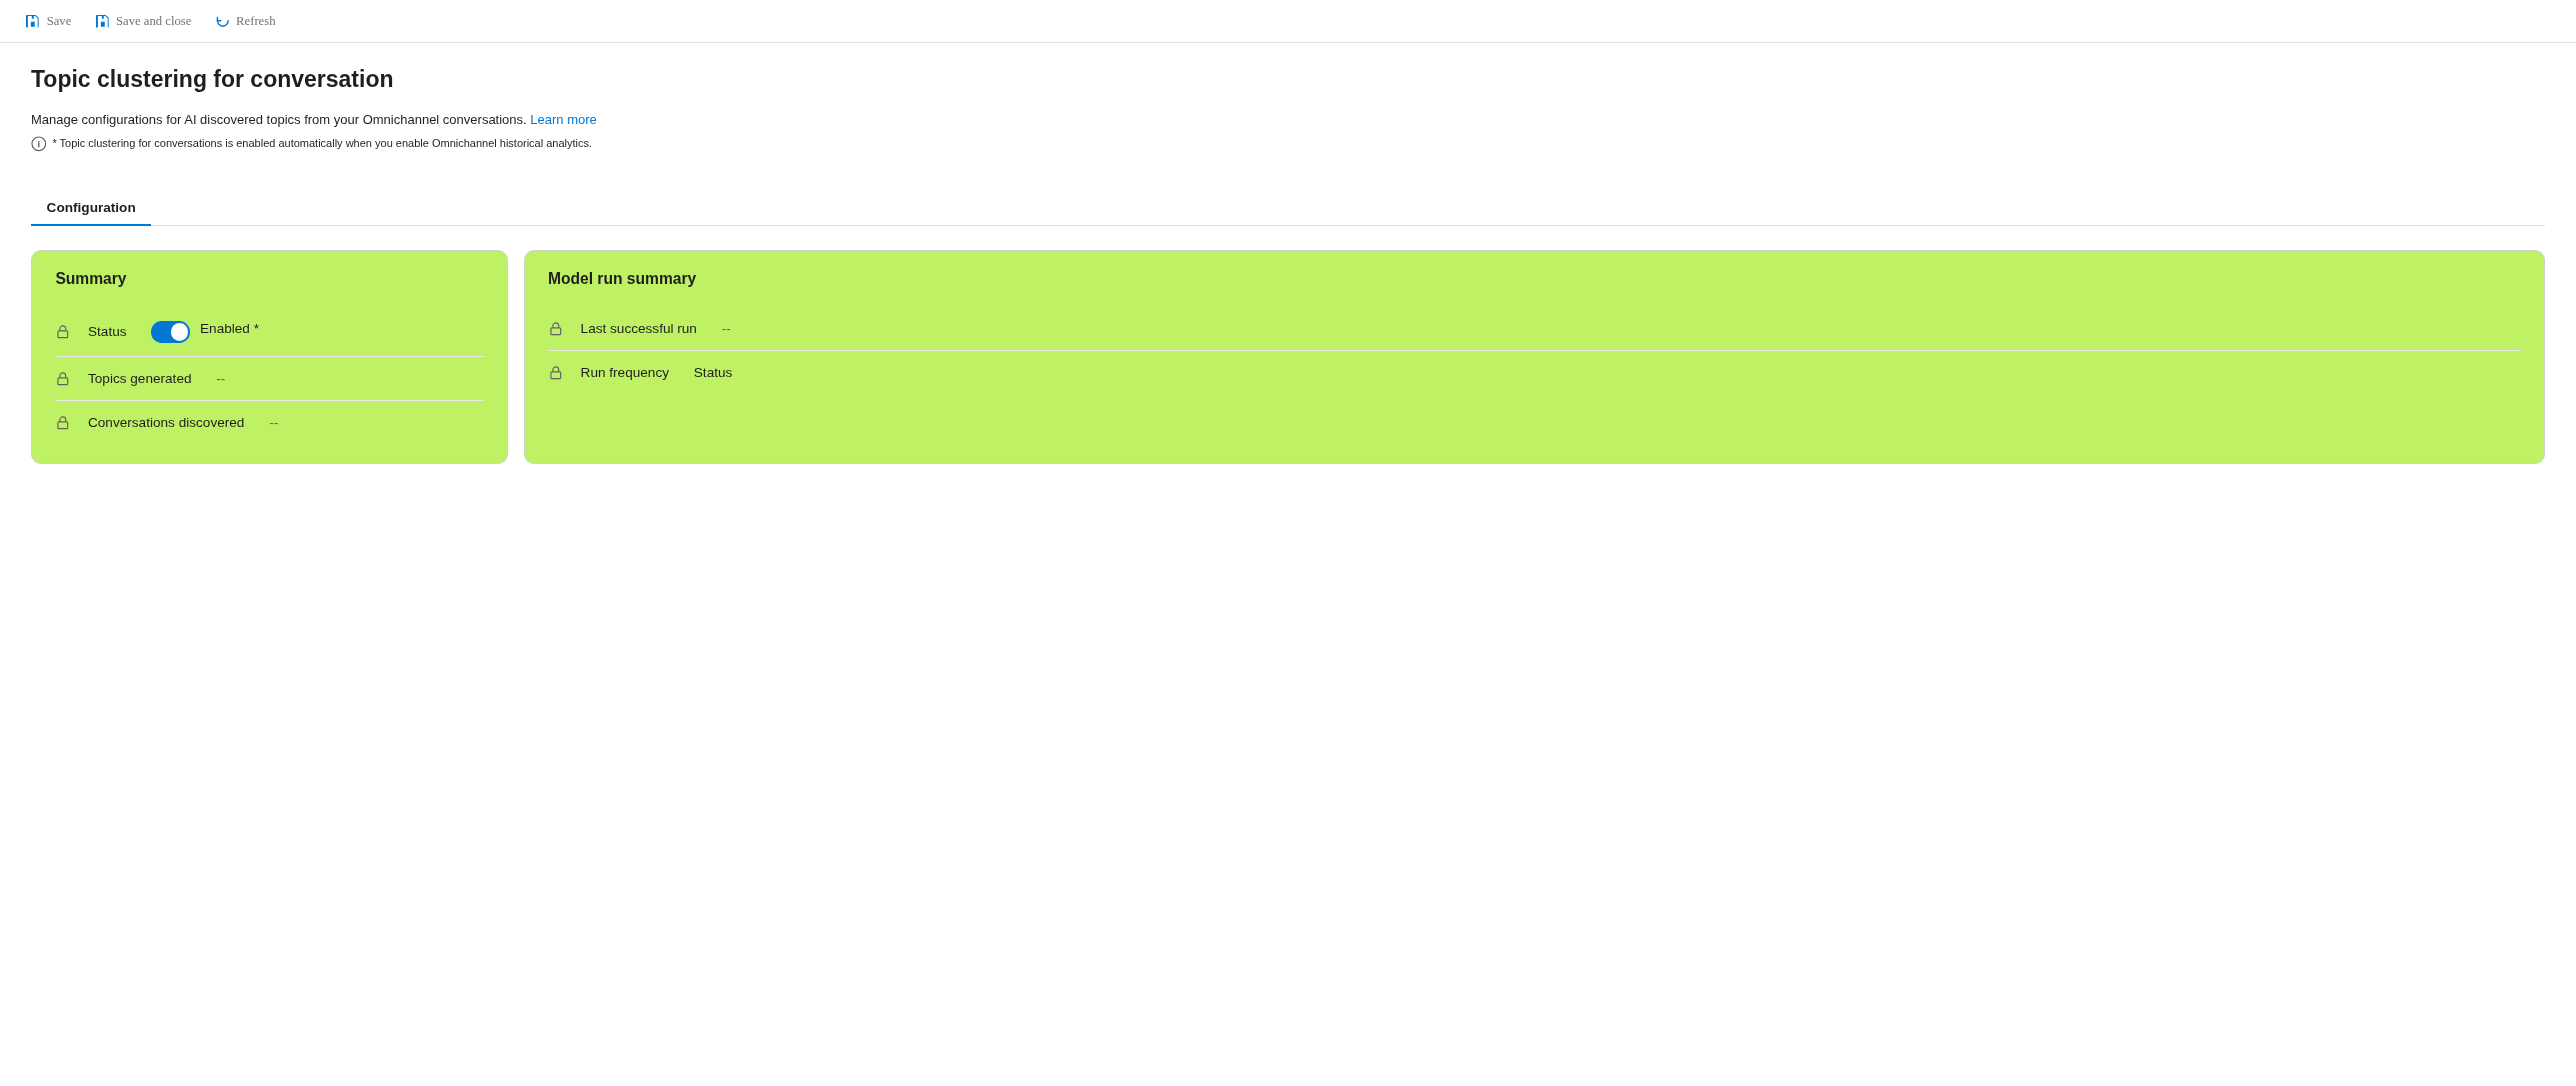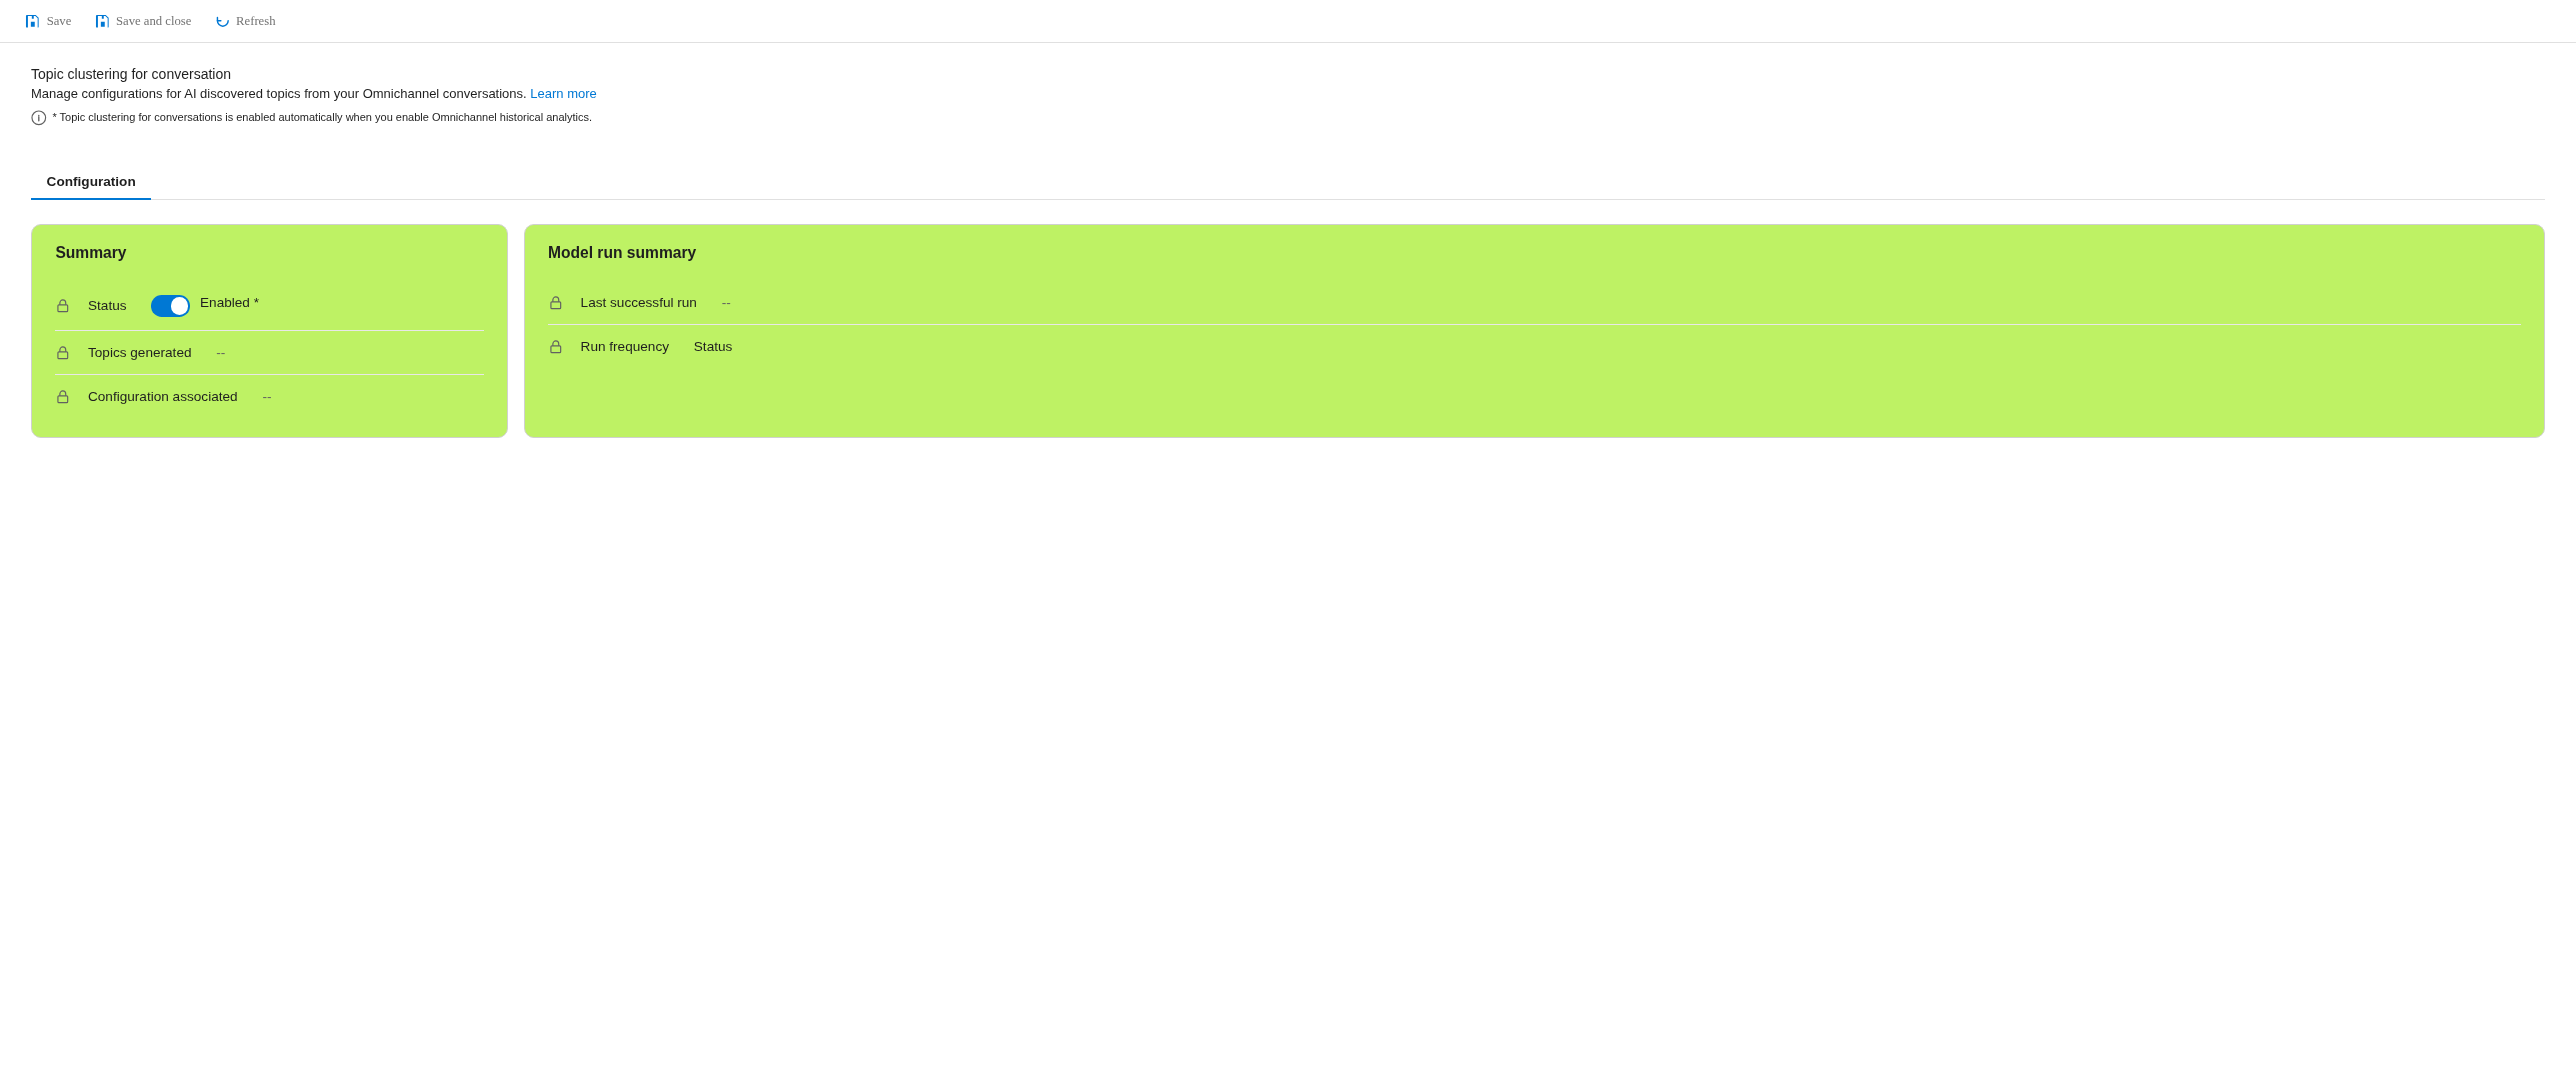--- a/index.html
+++ b/index.html
@@ -44,23 +44,23 @@
       height: 15.6px;
       flex-shrink: 0;
     }
 
     
     .page-content {
       padding: 23.4px 31px;
     }
 
     .page-title {
-      font-size: 14px;
-      font-weight: 400;
-      margin-bottom: 4px;
+      font-size: 23px;
+      font-weight: 700;
+      margin-bottom: 19px;
     }
 
     .page-description {
       font-size: 13px;
       color: #1f1f1f;
       margin-bottom: 7.8px;
     }
 
     .page-description a {
       color: #0078d4;
@@ -293,21 +293,21 @@
         </svg>
         <span class="field-label">Topics generated</span>
         <span class="field-value">--</span>
       </div>
 
       <div class="field-row">
         <svg class="lock-icon" viewBox="0 0 16 16" fill="none">
           <rect x="3" y="7" width="10" height="7" rx="1" stroke="#616161" stroke-width="1.2"></rect>
           <path d="M5 7V5a3 3 0 016 0v2" stroke="#616161" stroke-width="1.2"></path>
         </svg>
-        <span class="field-label">Configuration associated</span>
+        <span class="field-label">Conversations discovered</span>
         <span class="field-value">--</span>
       </div>
     </div>
 
     <div class="card card-right">
       <h2 class="card-title">Model run summary</h2>
 
       <div class="field-row">
         <svg class="lock-icon" viewBox="0 0 16 16" fill="none">
           <rect x="3" y="7" width="10" height="7" rx="1" stroke="#616161" stroke-width="1.2"></rect>

